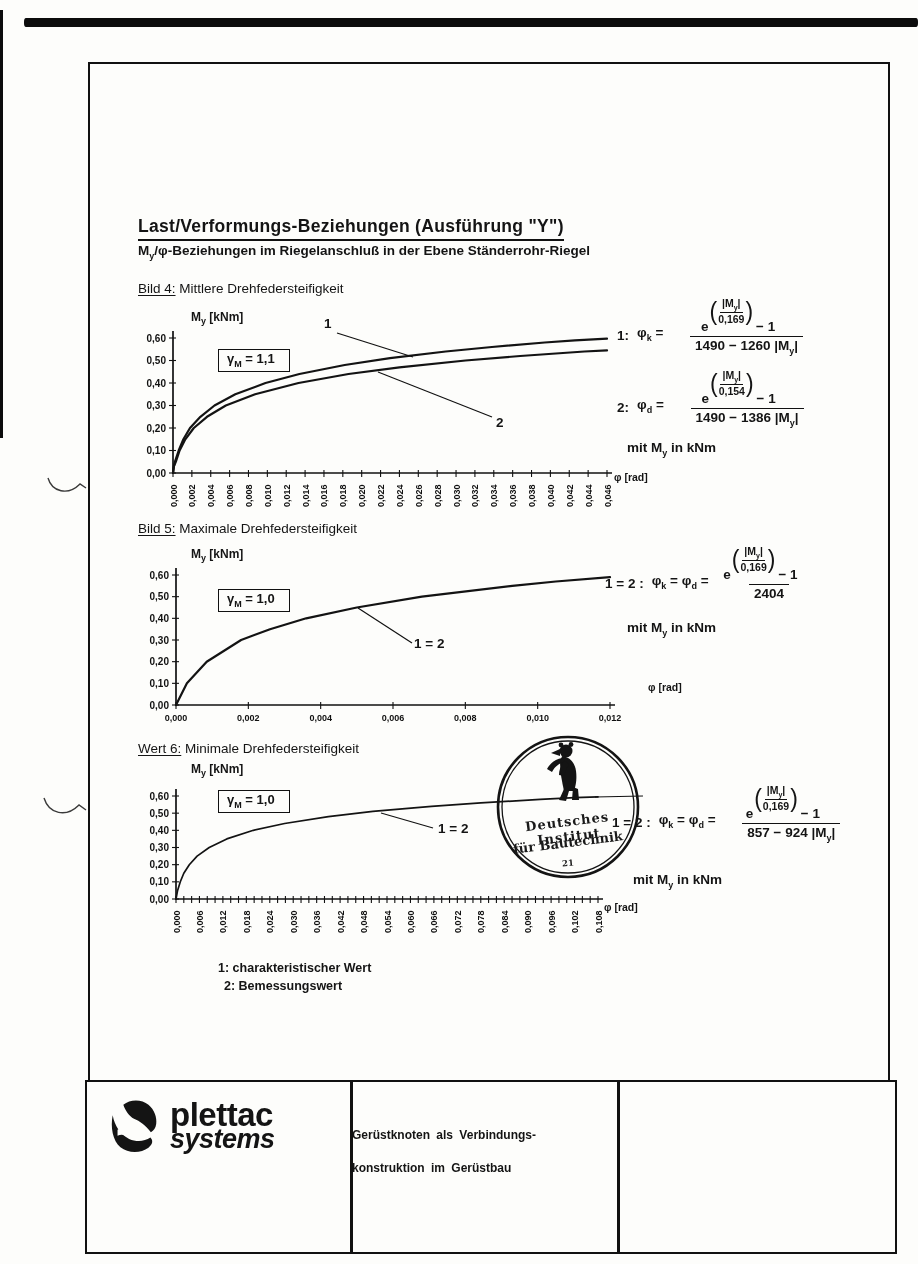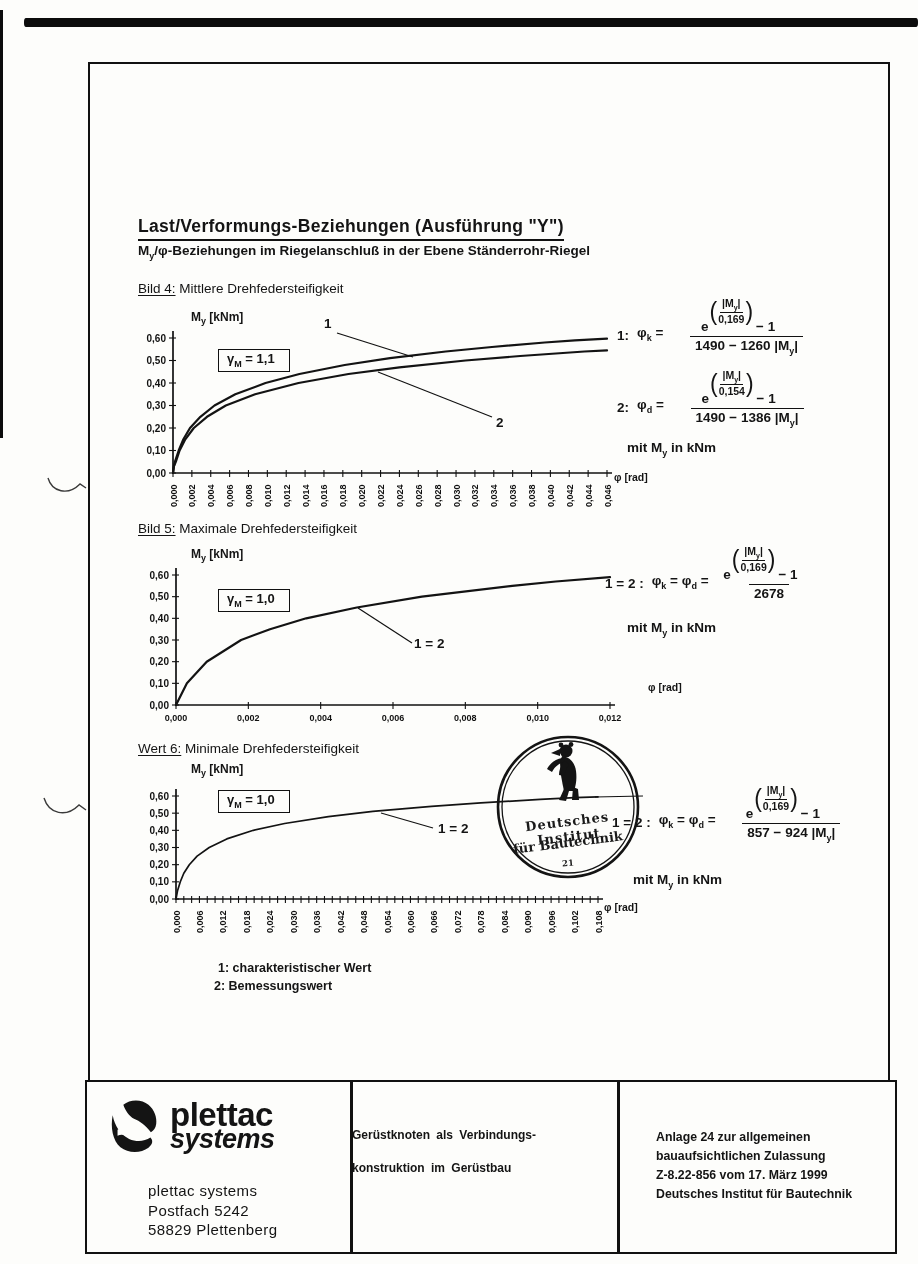--- a/index.html
+++ b/index.html
@@ -221,21 +221,21 @@
 
   <div class="abs gammabox" style="left:218px;top:589px"><span>γ</span><sub>M</sub><span> = 1,0</span></div>
   <div class="abs serieslabel" style="left:414px;top:636px">1 = 2</div>
   <div class="abs xlabel" style="left:648px;top:681px">φ [rad]</div>
 
   <div class="formula" style="left:605px;top:554px">
     <span class="f-prefix">1 = 2 :</span>
     <span class="f-lhs"><span>φ</span><sub>k</sub><span> = </span><span>φ</span><sub>d</sub><span> = </span></span>
     <span class="frac">
       <span class="fr-num"><span>e</span><span class="expwrap"><span class="paren">(</span><span class="mini"><span class="mini-num"><span>|M</span><sub>y</sub><span>|</span></span><span>0,169</span></span><span class="paren">)</span></span><span class="f-m1">− 1</span></span>
-      <span class="fr-den"><span>2678</span><sub></sub><span></span></span>
+      <span class="fr-den"><span>2404</span><sub></sub><span></span></span>
     </span>
   </div>
 
   <div class="mitline" style="left:627px;top:620px"><span>mit M</span><sub>y</sub><span> in kNm</span></div>
 
   <div class="abs fig-head" style="left:138px;top:741px"><span class="u">Wert 6:</span><span> Minimale Drehfedersteifigkeit</span></div>
 
   <div class="abs ylabel" style="left:147px;top:762px"><span>M</span><sub>y</sub><span> [kNm]</span></div>
 
   <svg class="abs chart" style="left:130px;top:755px" width="535" height="186">
@@ -365,43 +365,32 @@
         <path d="M70,55 L65,66 L72,67 L75,57 Z"></path>
         <path d="M79,53 L78,66 L85,66 L84,55 Z"></path>
       </g>
     </svg>
     <div class="stamp-text st1">Deutsches Institut</div>
     <div class="stamp-text st2">für Bautechnik</div>
     <div class="stamp-text stnum">21</div>
   </div>
 
   <div class="abs legend-line" style="left:218px;top:961px">1: charakteristischer Wert</div>
-  <div class="abs legend-line" style="left:214px;top:979px">2: Bemessungswert</div>
+  <div class="abs legend-line" style="left:224px;top:979px">2: Bemessungswert</div>
 
   <div class="abs footer-box">
     <div class="fdiv" style="left:263px"></div>
     <div class="fdiv" style="left:530px"></div>
   </div>
 
   <svg class="abs" style="left:104px;top:1097px" width="58" height="58" viewBox="0 0 60 60">
     <path fill="#141414" d="M20,8 C27,2 39,2 46,8 C52,13 55,21 54,28 C53.5,32 51.5,35 48.5,36.5 C43,29 37,25 31,22.5 C26,20 22,14 20,8 Z"></path>
     <path fill="#141414" d="M9,19 C11,30 17,39 26,43.5 C34,47 42,46 48,42 C51,45 50.5,49 46,52.5 C38,58.5 25,58.5 17,52 C9,45.5 6.5,31 9,19 Z"></path>
     <path fill="#fdfdfb" d="M14,34 C20,30 26,33 30,36 C34,39 40,40 46,37 L46,42 C39,46 32,45 27,42 C22,39 18,38 14,40 Z"></path>
   </svg>
   <div class="abs brand1" style="left: 160px; top: 1096px;">plettac</div>
   <div class="abs brand2" style="left: 170px; top: 1124px;">systems</div>
-  <div class="abs address" style="left: 148px; top: 1181px;">
-    <div>plettac systems</div>
-    <div>Postfach 5242</div>
-    <div>58829 Plettenberg</div>
-  </div>
 
   <div class="abs fmid" style="top:1128px">Gerüstknoten als Verbindungs-</div>
   <div class="abs fmid" style="top:1161px">konstruktion im Gerüstbau</div>
 
-  <div class="abs fright">
-    <div>Anlage 24 zur allgemeinen</div>
-    <div>bauaufsichtlichen Zulassung</div>
-    <div>Z-8.22-856 vom 17. März 1999</div>
-    <div>Deutsches Institut für Bautechnik</div>
-  </div>
 
 </div>
 
 </body></html>

